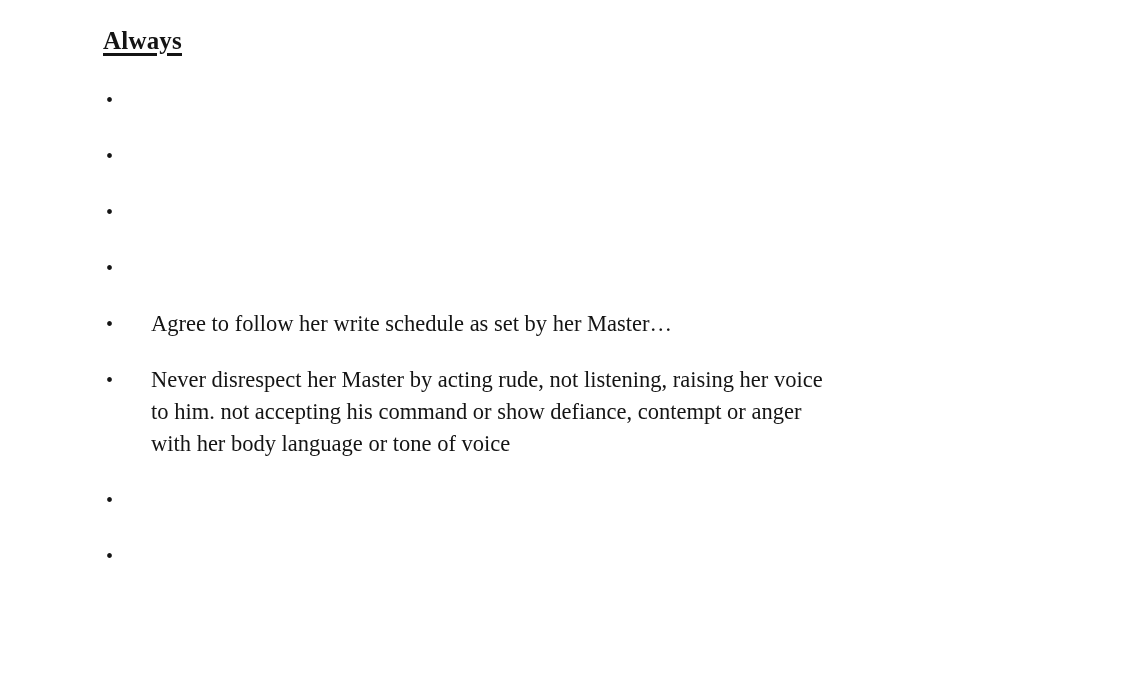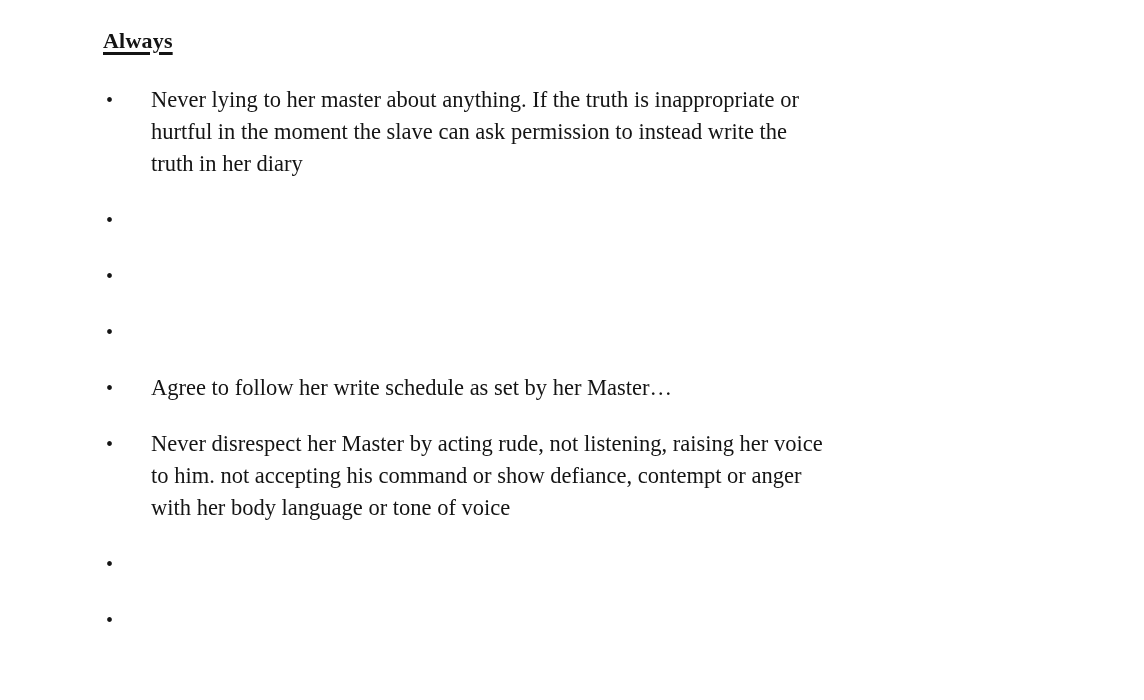--- a/index.html
+++ b/index.html
@@ -15,21 +15,21 @@
     color: #141414;
   }
   .doc {
     box-sizing: border-box;
     width: 1144px;
     height: 700px;
     padding: 24px 56px 0 103px;
     background: #ffffff;
   }
   .doc-heading {
-    font-size: 22px;
+    font-size: 25px;
     line-height: 34px;
     font-weight: bold;
     text-decoration: underline;
     text-decoration-thickness: 2.5px;
     text-underline-offset: 4px;
     margin: 0 0 26px 0;
     letter-spacing: 0.2px;
   }
   ul.bullet-list {
     list-style: none;
@@ -58,23 +58,20 @@
 </style>
 </head>
 <body>
 
 <div class="doc">
   <h1 class="doc-heading">Always</h1>
 
   <ul class="bullet-list">
     <li>
       <span class="bullet-marker">•</span>
-      <span class="bullet-text">Never lying to her master about anything. If the truth is inappropriate or
-hurtful in the moment the slave can ask permission to instead write the
-truth in her diary</span>
     </li>
     <li>
       <span class="bullet-marker">•</span>
     </li>
     <li>
       <span class="bullet-marker">•</span>
     </li>
     <li>
       <span class="bullet-marker">•</span>
     </li>

